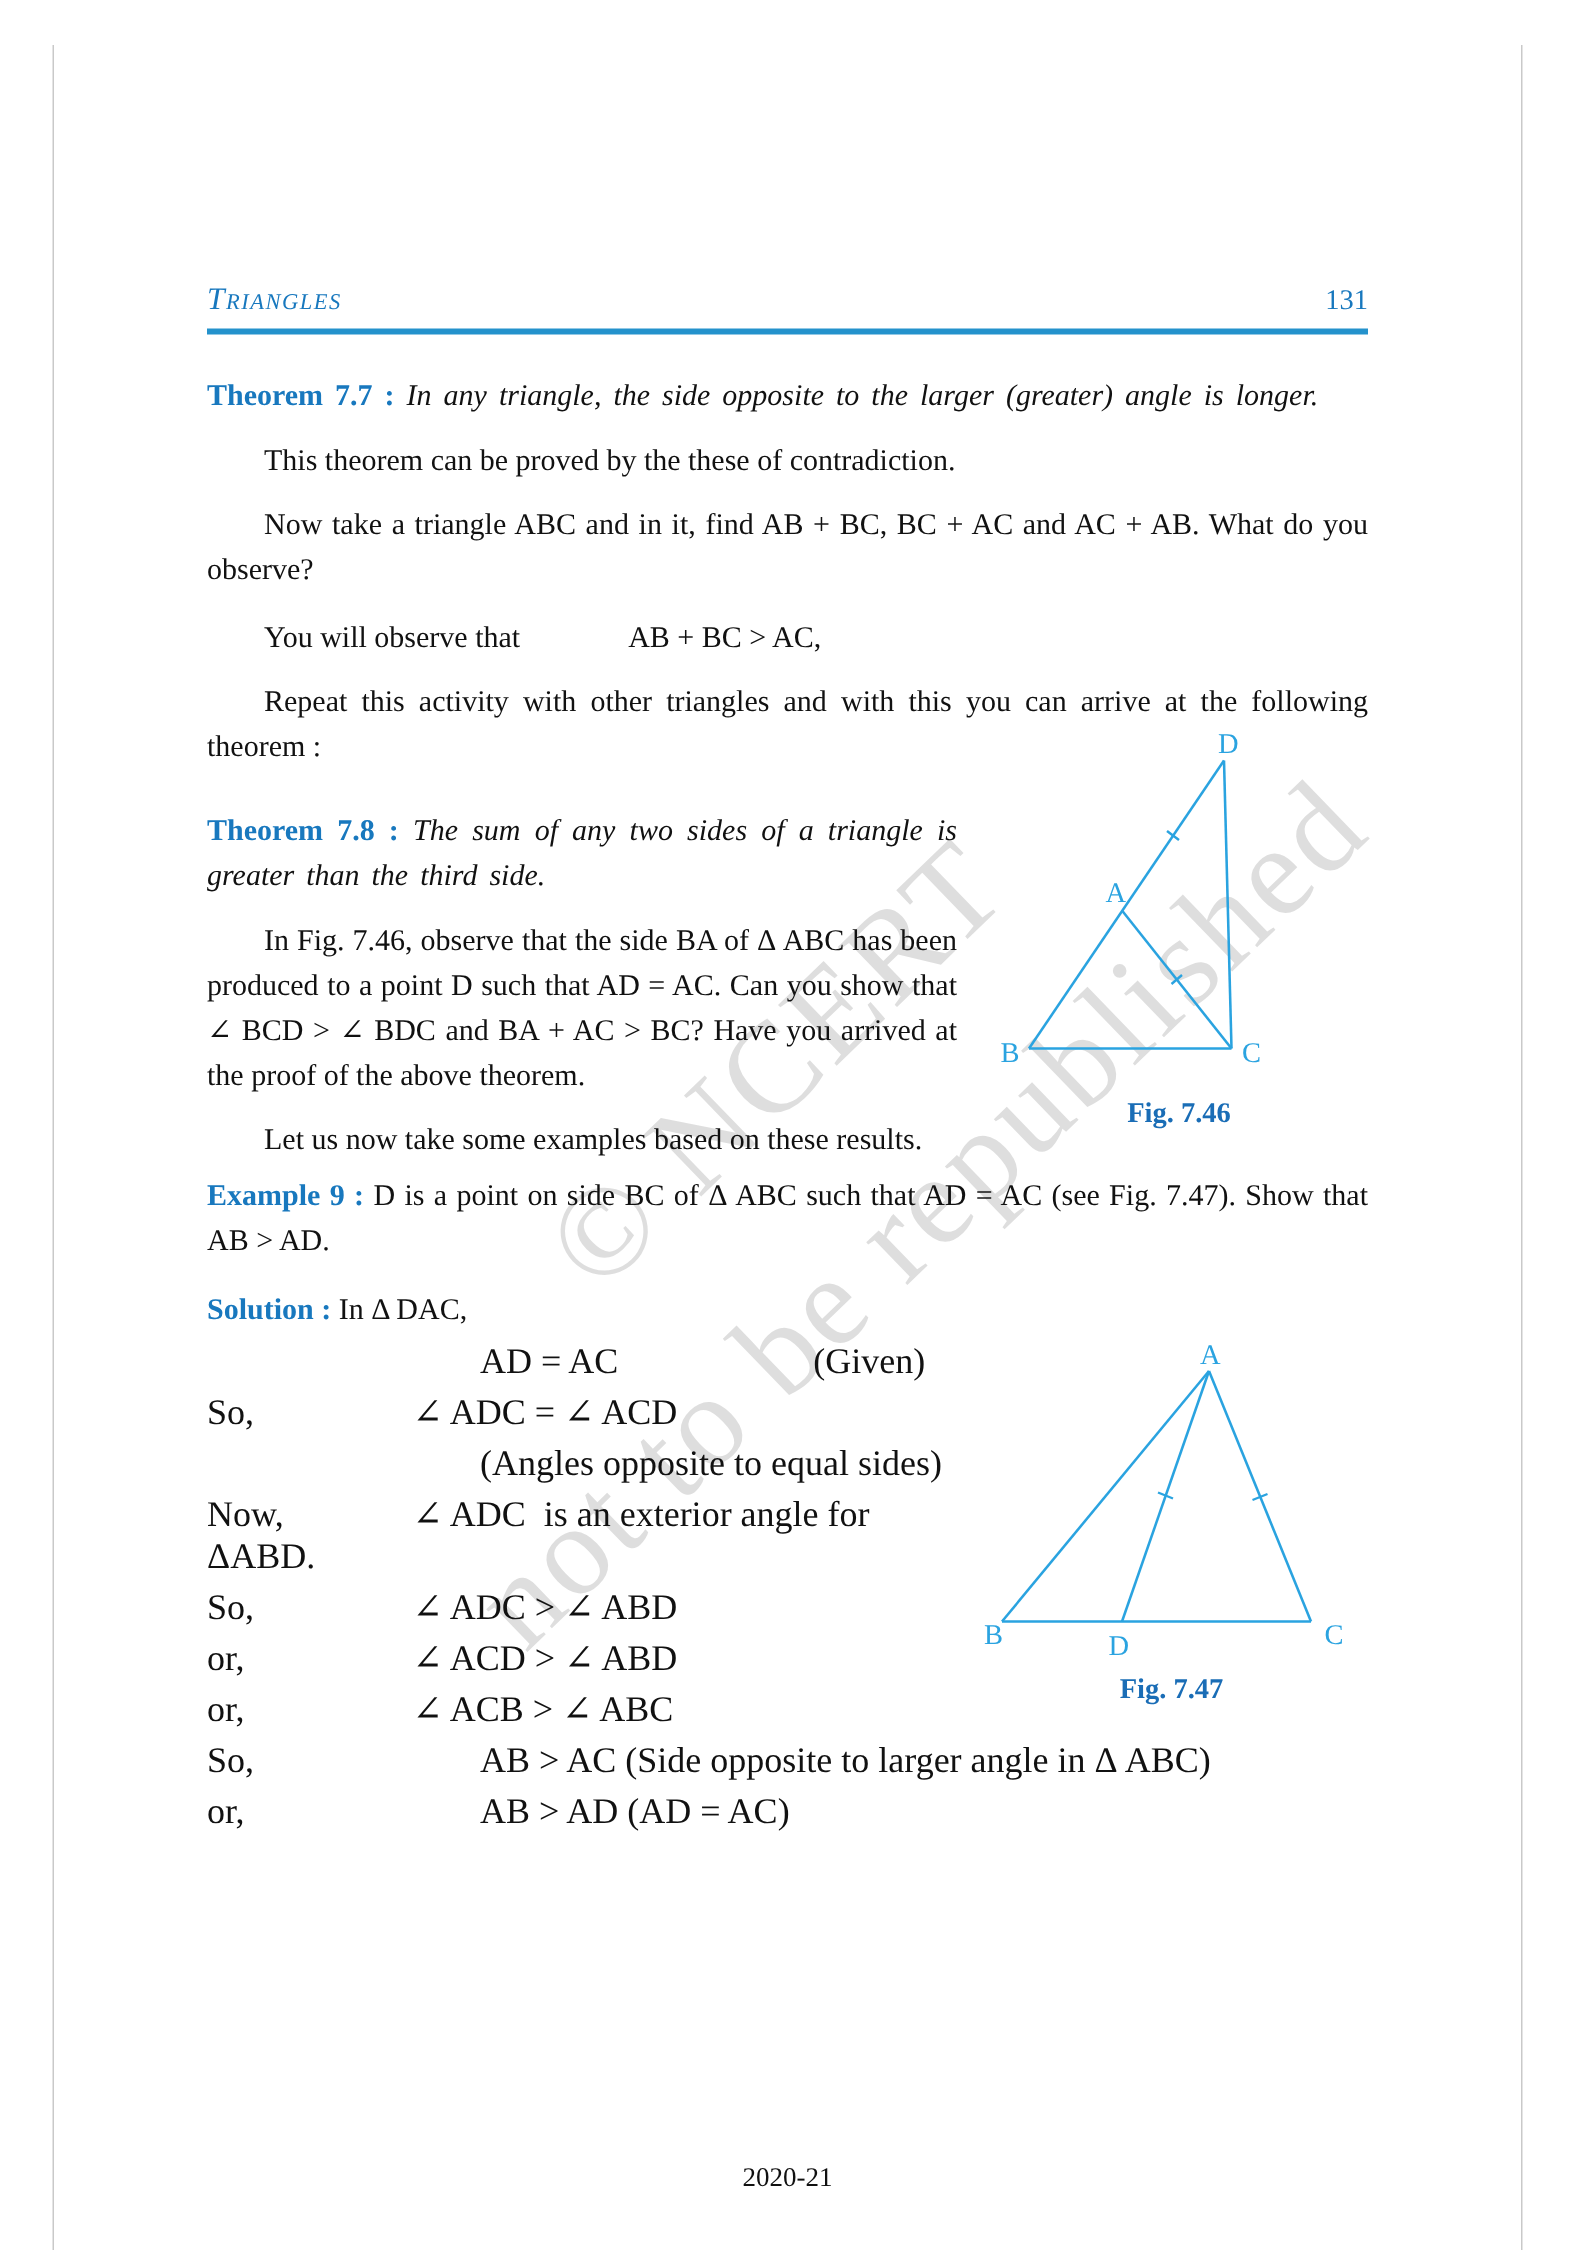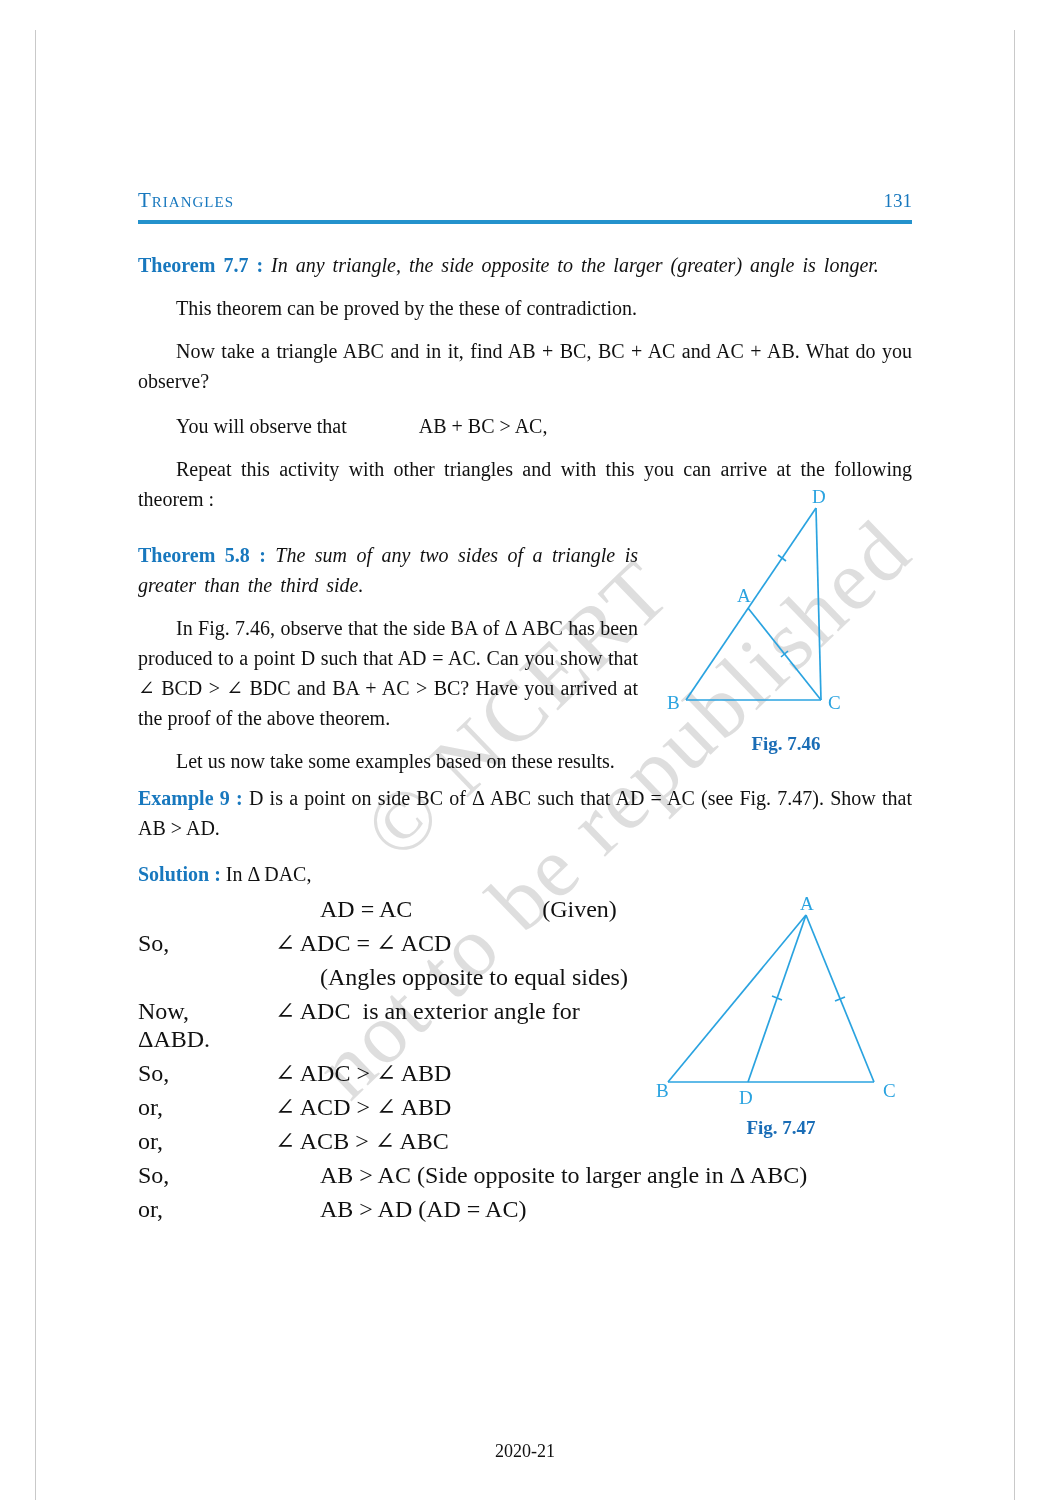--- a/index.html
+++ b/index.html
@@ -31,20 +31,21 @@
     position: relative; z-index: 1;
     padding: 158px 138px 0 138px;
   }
 
   .running-header {
     display: flex; justify-content: space-between; align-items: baseline;
   }
   .running-title {
     font-variant: small-caps; font-size: 21px; letter-spacing: 1px;
     color: #1878be;
+    font-style: italic;
   }
   .running-page { font-size: 19px; color: #1878be; margin-top: 32px; }
   .header-rule { height: 4px; background: #2492cc; margin-top: 7px; }
 
   p { font-size: 20px; line-height: 30px; }
   .justify { text-align: justify; }
   .indent { text-indent: 38px; }
 
   .theorem-para { margin-top: 26px; text-align: justify; word-spacing: 3px; }
   .blue-label { color: #1878be; font-weight: bold; }
@@ -127,21 +128,21 @@
       <line class="diagram-tick" x1="112" y1="65" x2="120" y2="71"></line>
       <line class="diagram-tick" x1="115" y1="167" x2="122" y2="161"></line>
       <text class="diagram-label" x="146" y="13">D</text>
       <text class="diagram-label" x="71" y="112">A</text>
       <text class="diagram-label" x="1" y="219">B</text>
       <text class="diagram-label" x="162" y="219">C</text>
     </svg>
     <figcaption class="fig-caption">Fig. 7.46</figcaption>
   </figure>
 
-  <p class="theorem-para"><span class="blue-label">Theorem 5.8 : </span><span class="theorem-text">The sum of any two sides of a triangle is greater than the third side.</span></p>
+  <p class="theorem-para"><span class="blue-label">Theorem 7.8 : </span><span class="theorem-text">The sum of any two sides of a triangle is greater than the third side.</span></p>
 
   <p class="body-para indent justify">In Fig. 7.46, observe that the side BA of Δ ABC has been produced to a point D such that AD = AC. Can you show that ∠ BCD &gt; ∠ BDC and BA + AC &gt; BC? Have you arrived at the proof of the above theorem.</p>
 
   <p class="body-para indent">Let us now take some examples based on these results.</p>
 
   <p class="body-para justify example-para"><span class="blue-label">Example 9 : </span><span>D is a point on side BC of Δ ABC such that AD = AC (see Fig. 7.47). Show that AB &gt; AD.</span></p>
 
   <p class="body-para solution-para"><span class="blue-label">Solution : </span><span>In Δ DAC,</span></p>
 
   <figure class="figure fig-747">

